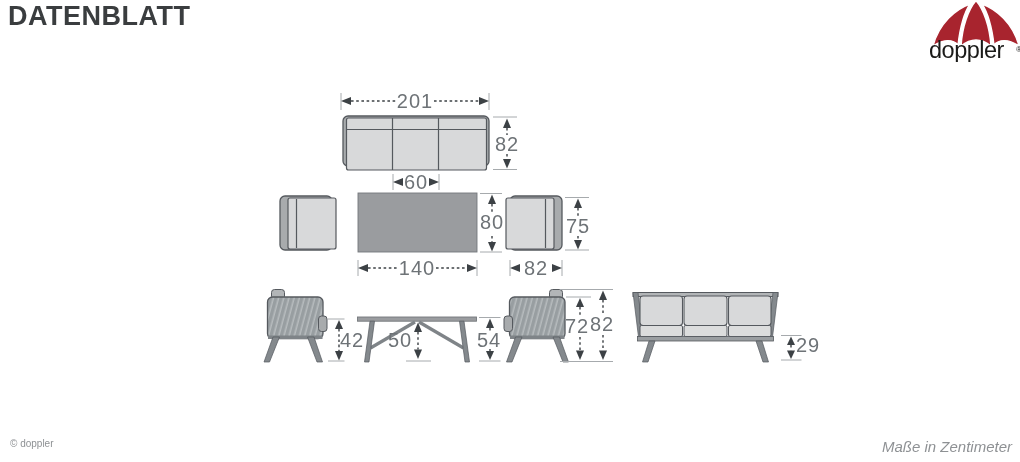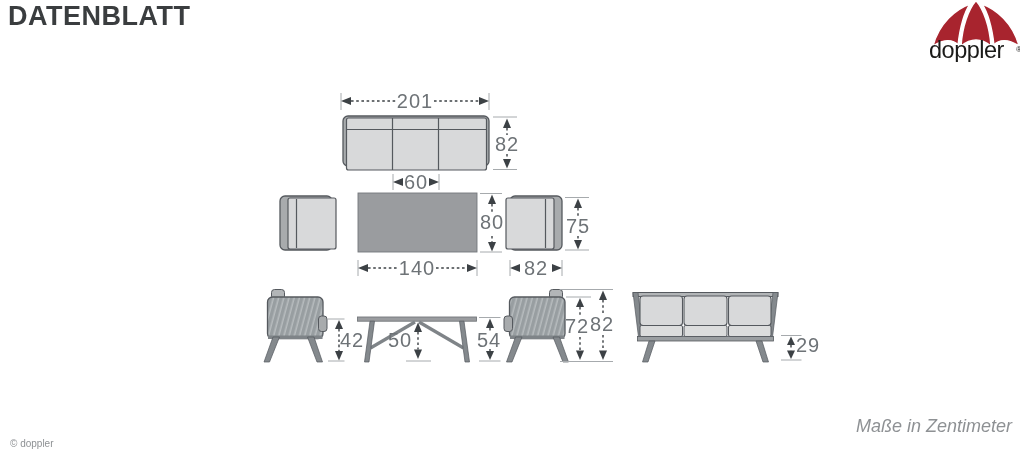--- a/index.html
+++ b/index.html
@@ -3,21 +3,21 @@
 <meta charset="utf-8">
 <style>
   html,body{margin:0;padding:0;background:#fff;}
   .page{position:relative;width:1020px;height:462px;background:#ffffff;overflow:hidden;
         font-family:"Liberation Sans",sans-serif;}
   .title{position:absolute;left:8px;top:1px;font-size:27px;font-weight:800;
          letter-spacing:.5px;color:#3a3d3f;}
   .logo{position:absolute;top:0;right:-6px;width:98px;height:62px;}
   .diagram{position:absolute;left:0;top:0;width:1020px;height:462px;}
   .footer-left{position:absolute;left:10px;top:438px;font-size:10px;color:#8e9194;}
-  .footer-right{position:absolute;right:8px;top:416px;font-size:18px;font-style:italic;color:#8e9194;}
+  .footer-right{position:absolute;right:8px;top:438px;font-size:15px;font-style:italic;color:#8e9194;}
   
   .frame{fill:#a8abad;stroke:#55595e;stroke-width:1.3;}
   .seat{fill:#d8d9da;stroke:#55595e;stroke-width:1.2;}
   .tabletop{fill:#9a9c9f;stroke:#74787c;stroke-width:.9;}
   .ol{stroke:#55595e;stroke-width:1.2;fill:none;}
   .leg{fill:#84898d;stroke:#55595e;stroke-width:.7;}
   .rail{fill:#7f8488;}
   .railS{fill:#9a9ea1;stroke:#55595e;stroke-width:.8;}
   .knob{fill:#b2b5b7;stroke:#55595e;stroke-width:1;}
   .tab{fill:#a8abad;stroke:#55595e;stroke-width:1;}

